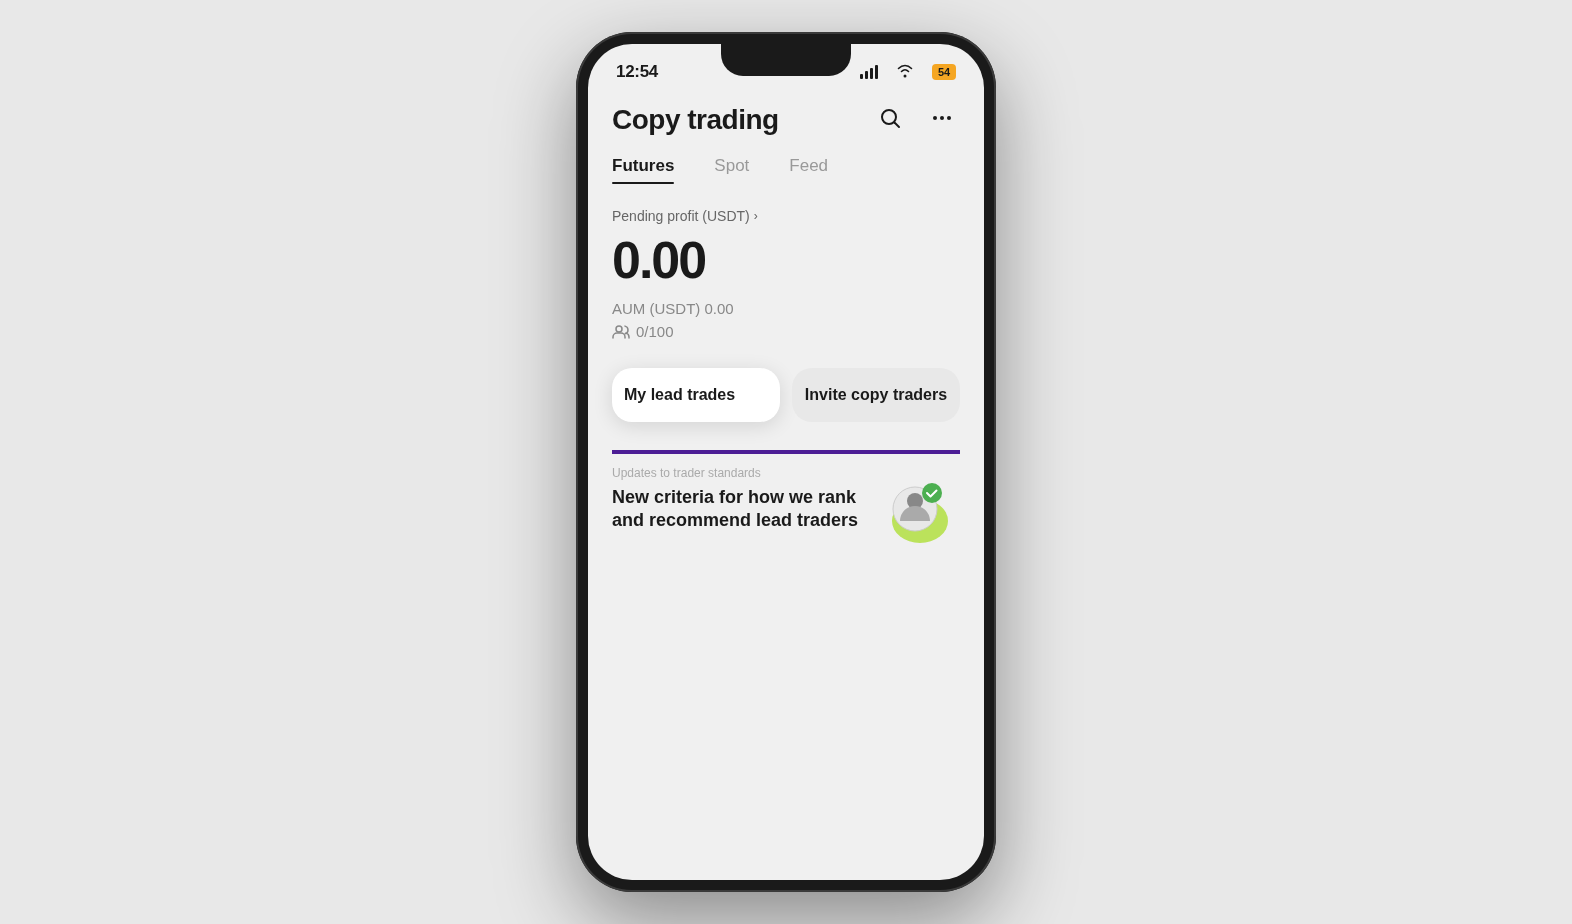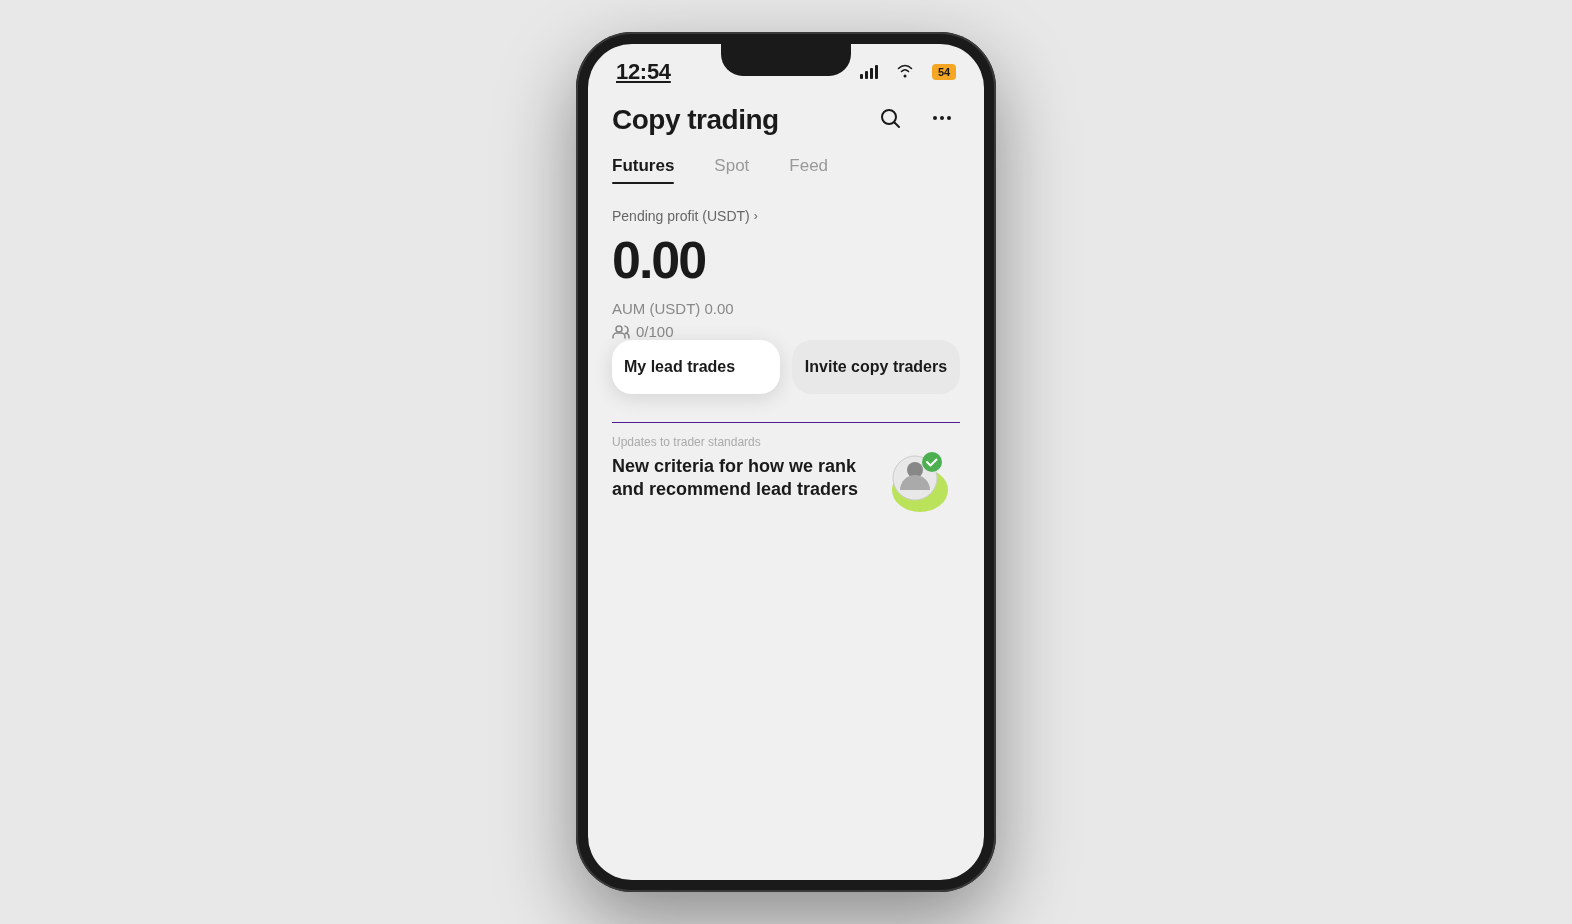--- a/index.html
+++ b/index.html
@@ -56,25 +56,24 @@
     
     .status-bar {
       display: flex;
       justify-content: space-between;
       align-items: center;
       padding: 14px 28px 6px;
       height: 48px;
     }
 
     .status-time {
-      font-size: 22px;
+      font-size: 17px;
       font-weight: 600;
       color: #1a1a1a;
       letter-spacing: -0.3px;
-      text-decoration: underline;
     }
 
     .status-icons {
       display: flex;
       align-items: center;
       gap: 18px;
     }
 
     .signal-bars {
       display: flex;
@@ -205,20 +204,21 @@
     .aum-value {
       color: #888;
     }
 
     .followers-row {
       display: flex;
       align-items: center;
       gap: 6px;
       font-size: 15px;
       color: #888;
+      margin-bottom: 28px;
     }
 
     
     .action-buttons {
       display: flex;
       gap: 12px;
       margin-bottom: 28px;
     }
 
     .btn-lead-trades {
@@ -245,21 +245,21 @@
       font-weight: 600;
       color: #1a1a1a;
       cursor: pointer;
       text-align: center;
     }
 
     
     .news-card {
       background: transparent;
       padding: 12px 0;
-      border-top: 1px solid #4c1d95;
+      border-top: 4px solid #4c1d95;
     }
 
     .news-category {
       font-size: 12px;
       color: #aaa;
       margin-bottom: 6px;
     }
 
     .news-title {
       font-size: 18px;

